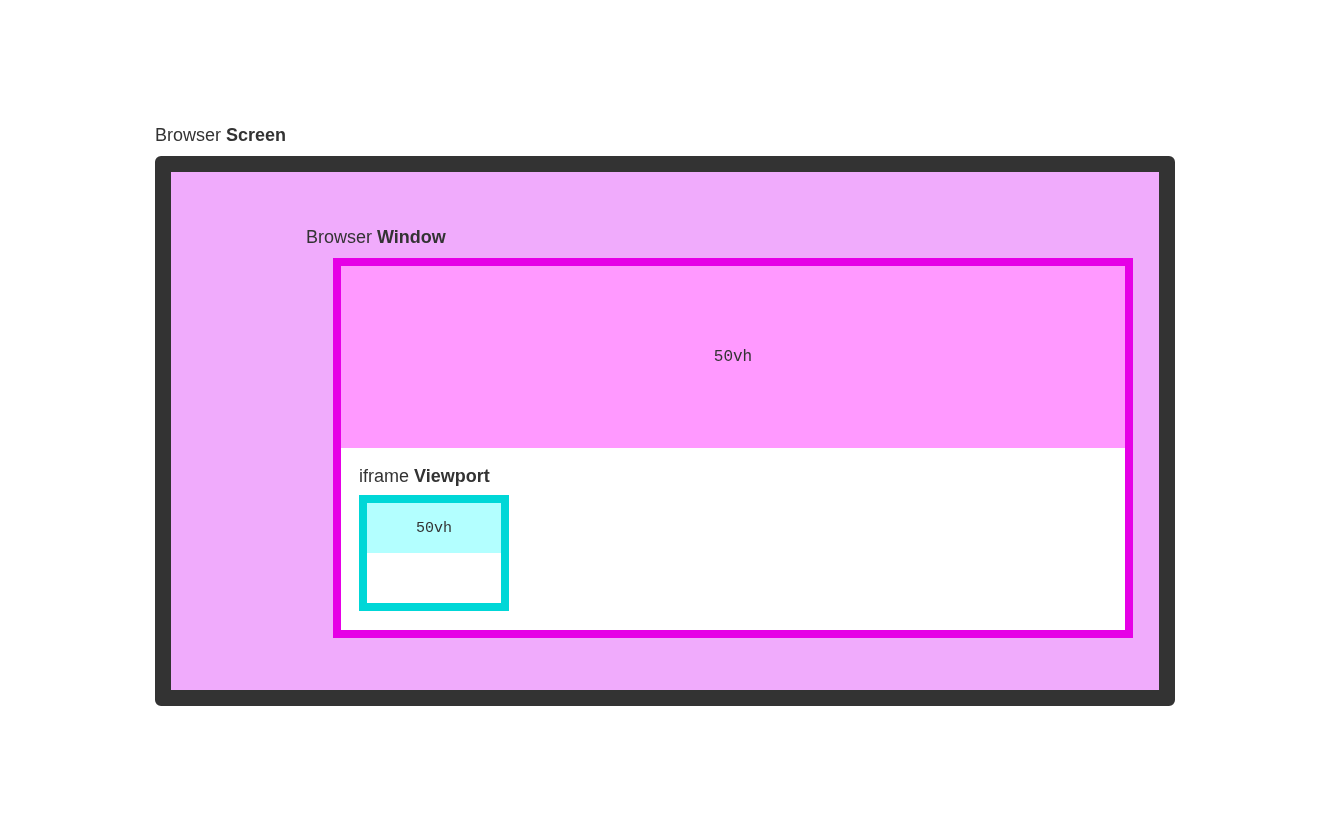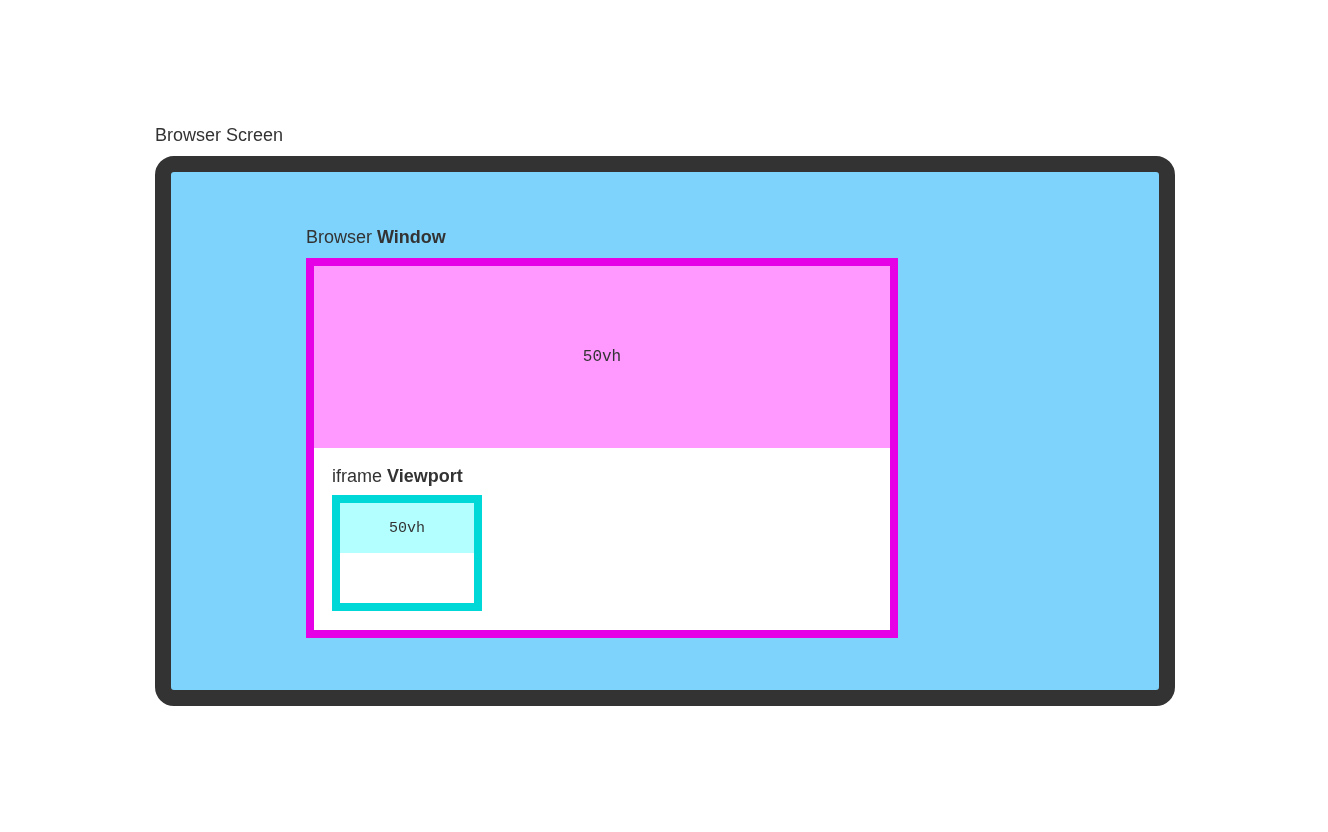--- a/index.html
+++ b/index.html
@@ -18,49 +18,50 @@
       position: absolute;
       left: 155px;
       top: 125px;
     }
     .screen-label {
       font-size: 18px;
       color: #333;
       margin-bottom: 10px;
     }
     .screen-label .bold {
-      font-weight: 400;
+      font-weight: 700;
     }
     .screen-box {
       width: 1020px;
       height: 550px;
       border: 16px solid #333333;
-      border-radius: 19px;
-      background: #7dd3fc;
+      border-radius: 6px;
+      background: #f0abfc;
       position: relative;
     }
     .window-wrapper {
       position: absolute;
       left: 135px;
       top: 55px;
     }
     .window-label {
       font-size: 18px;
       color: #333;
       margin-bottom: 10px;
     }
     .window-label .bold {
       font-weight: 700;
     }
     .window-box {
-      width: 592px;
+      width: 800px;
       height: 380px;
       border: 8px solid #e600e6;
       background: #ffffff;
       position: relative;
+      margin-left: 27px;
     }
     .window-upper {
       width: 100%;
       height: 50%;
       background: #ff99ff;
       display: flex;
       align-items: center;
       justify-content: center;
     }
     .vh-label {

